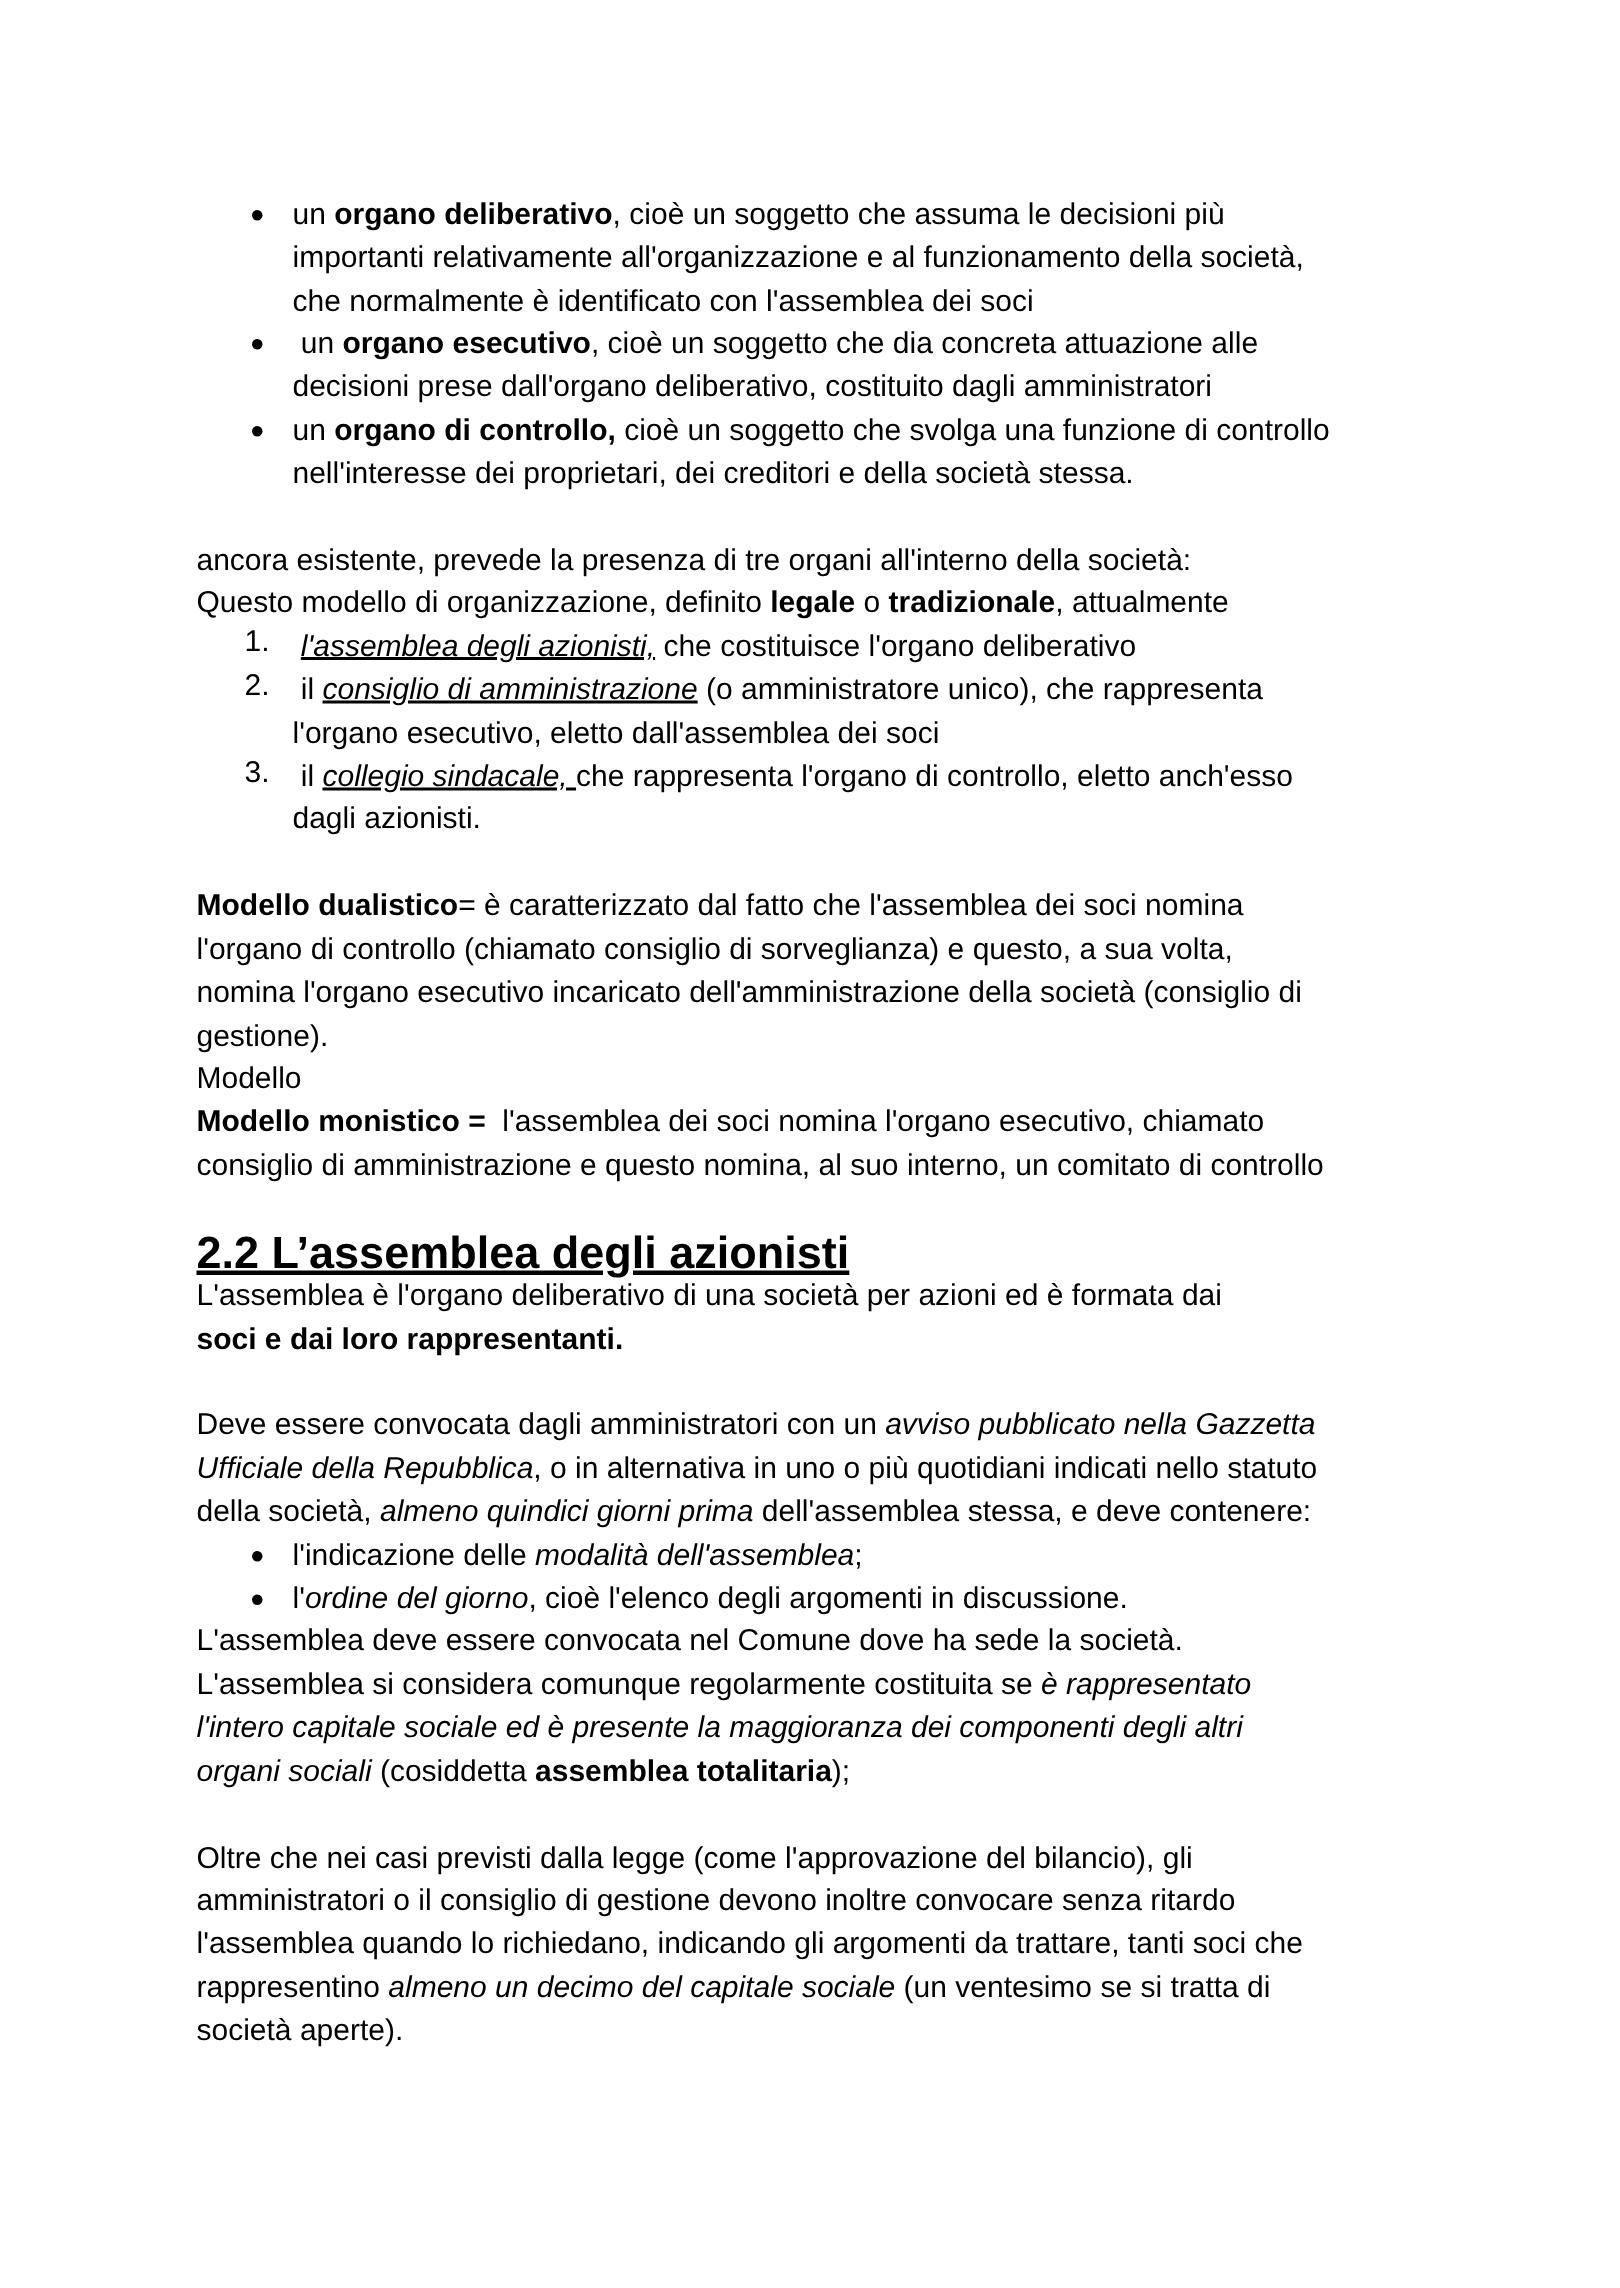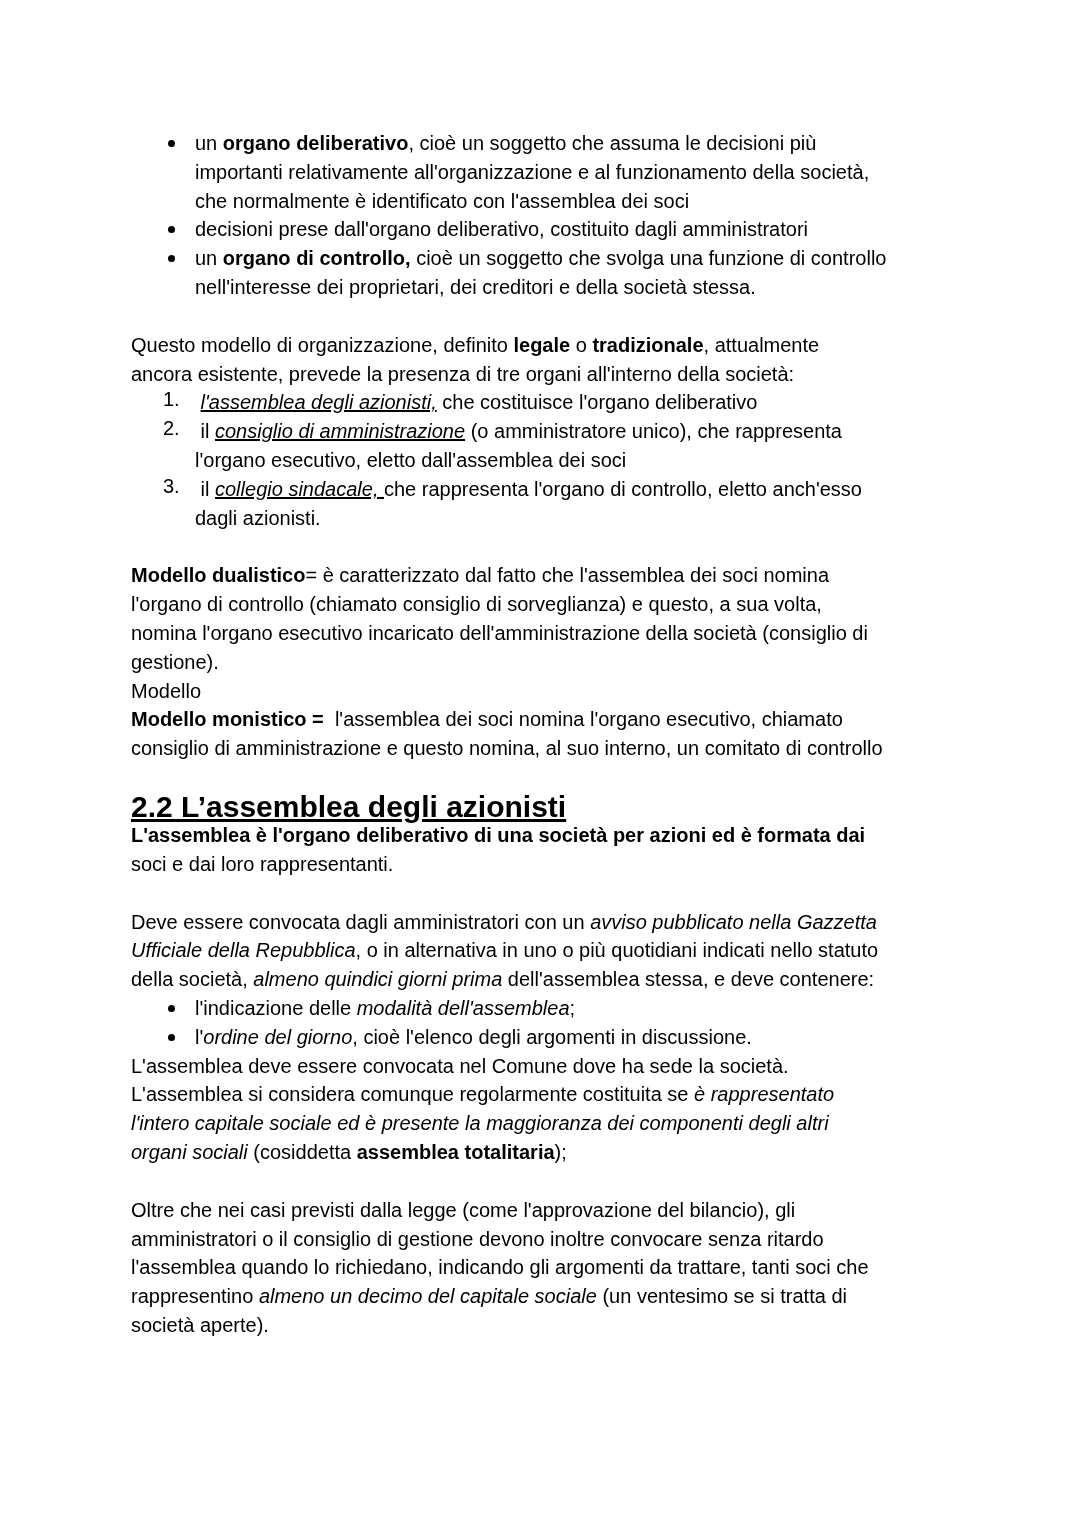--- a/index.html
+++ b/index.html
@@ -30,34 +30,35 @@
 
   <div>
     <div class="b-item">
       <span class="dot"></span>
       <div class="line"><span>un </span><b>organo deliberativo</b><span>, cioè un soggetto che assuma le decisioni più</span></div>
       <div class="line">importanti relativamente all'organizzazione e al funzionamento della società,</div>
       <div class="line">che normalmente è identificato con l'assemblea dei soci</div>
     </div>
     <div class="b-item">
       <span class="dot"></span>
+      <div class="line"><span style="white-space:pre"> un </span><b>organo esecutivo</b><span>, cioè un soggetto che dia concreta attuazione alle</span></div>
       <div class="line">decisioni prese dall'organo deliberativo, costituito dagli amministratori</div>
     </div>
     <div class="b-item">
       <span class="dot"></span>
       <div class="line"><span>un </span><b>organo di controllo,</b><span> cioè un soggetto che svolga una funzione di controllo</span></div>
       <div class="line">nell'interesse dei proprietari, dei creditori e della società stessa.</div>
     </div>
   </div>
 
   <div class="gap"></div>
 
   <div>
+    <div class="line">ancora esistente, prevede la presenza di tre organi all'interno della società:</div>
     <div class="line"><span>Questo modello di organizzazione, definito </span><b>legale</b><span style="white-space:pre"> o </span><b>tradizionale</b><span>, attualmente</span></div>
-    <div class="line">ancora esistente, prevede la presenza di tre organi all'interno della società:</div>
 
     <div class="n-item">
       <span class="num">1.</span>
       <div class="line"><span style="white-space:pre"> </span><i class="u">l'assemblea degli azionisti,</i><span> che costituisce l'organo deliberativo</span></div>
     </div>
     <div class="n-item">
       <span class="num">2.</span>
       <div class="line"><span style="white-space:pre"> il </span><i class="u">consiglio di amministrazione</i><span> (o amministratore unico), che rappresenta</span></div>
       <div class="line">l'organo esecutivo, eletto dall'assemblea dei soci</div>
     </div>
@@ -79,22 +80,22 @@
   </div>
   <div>
     <div class="line" style="white-space:pre"><b>Modello monistico = </b><span> l'assemblea dei soci nomina l'organo esecutivo, chiamato</span></div>
     <div class="line">consiglio di amministrazione e questo nomina, al suo interno, un comitato di controllo</div>
   </div>
 
   <div class="gap"></div>
 
   <div class="heading">2.2 L’assemblea degli azionisti</div>
   <div>
-    <div class="line" style="font-weight:bold">L'assemblea è l'organo deliberativo di una società per azioni ed è formata dai</div>
-    <div class="line" style="font-weight:normal">soci e dai loro rappresentanti.</div>
+    <div class="line" style="font-weight:normal">L'assemblea è l'organo deliberativo di una società per azioni ed è formata dai</div>
+    <div class="line" style="font-weight:bold">soci e dai loro rappresentanti.</div>
   </div>
 
   <div class="gap"></div>
 
   <div>
     <div class="line"><span>Deve essere convocata dagli amministratori con un </span><i>avviso pubblicato nella Gazzetta</i></div>
     <div class="line"><i>Ufficiale della Repubblica</i><span>, o in alternativa in uno o più quotidiani indicati nello statuto</span></div>
     <div class="line"><span>della società, </span><i>almeno quindici giorni prima</i><span> dell'assemblea stessa, e deve contenere:</span></div>
 
     <div class="sub-bullets">

